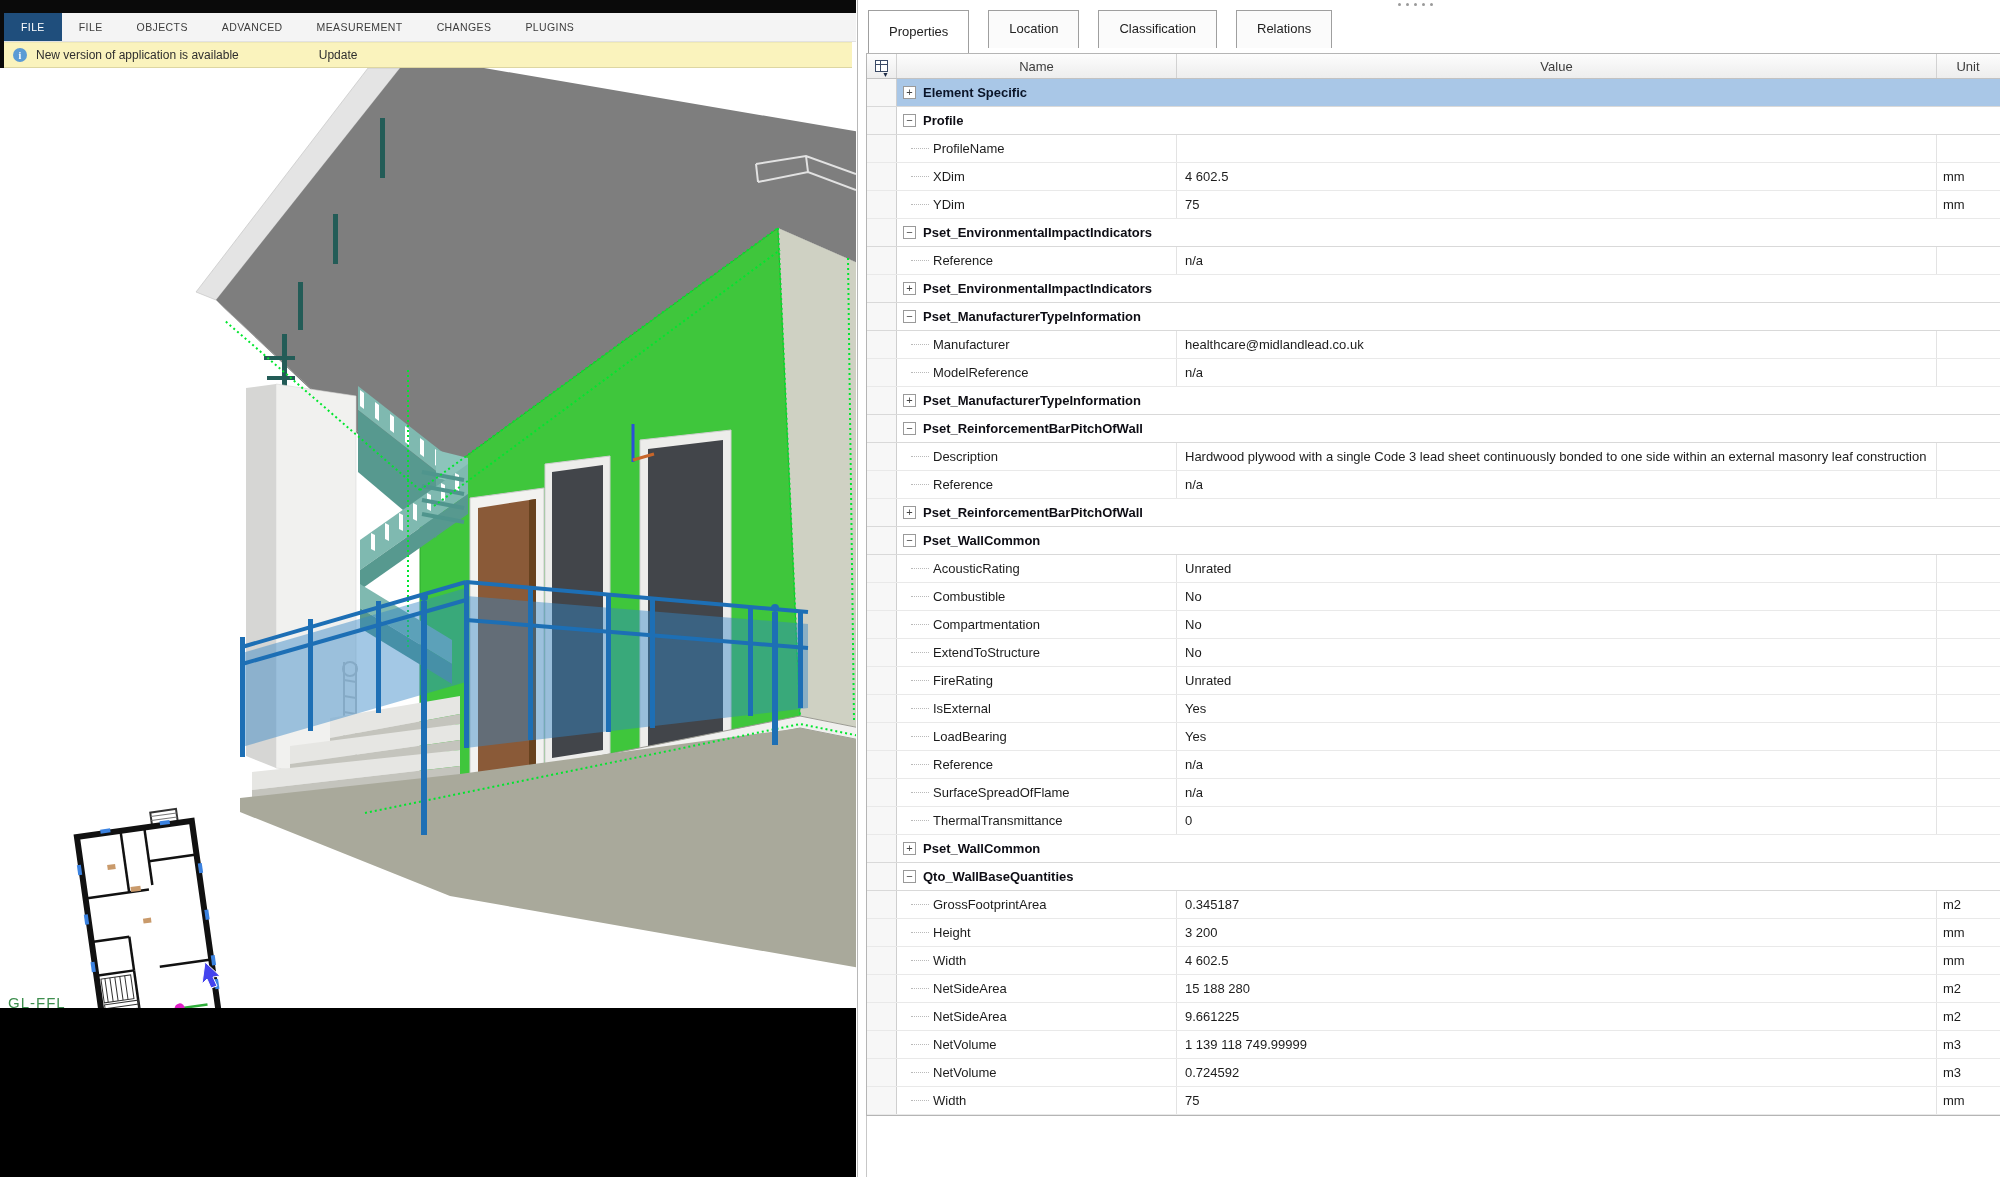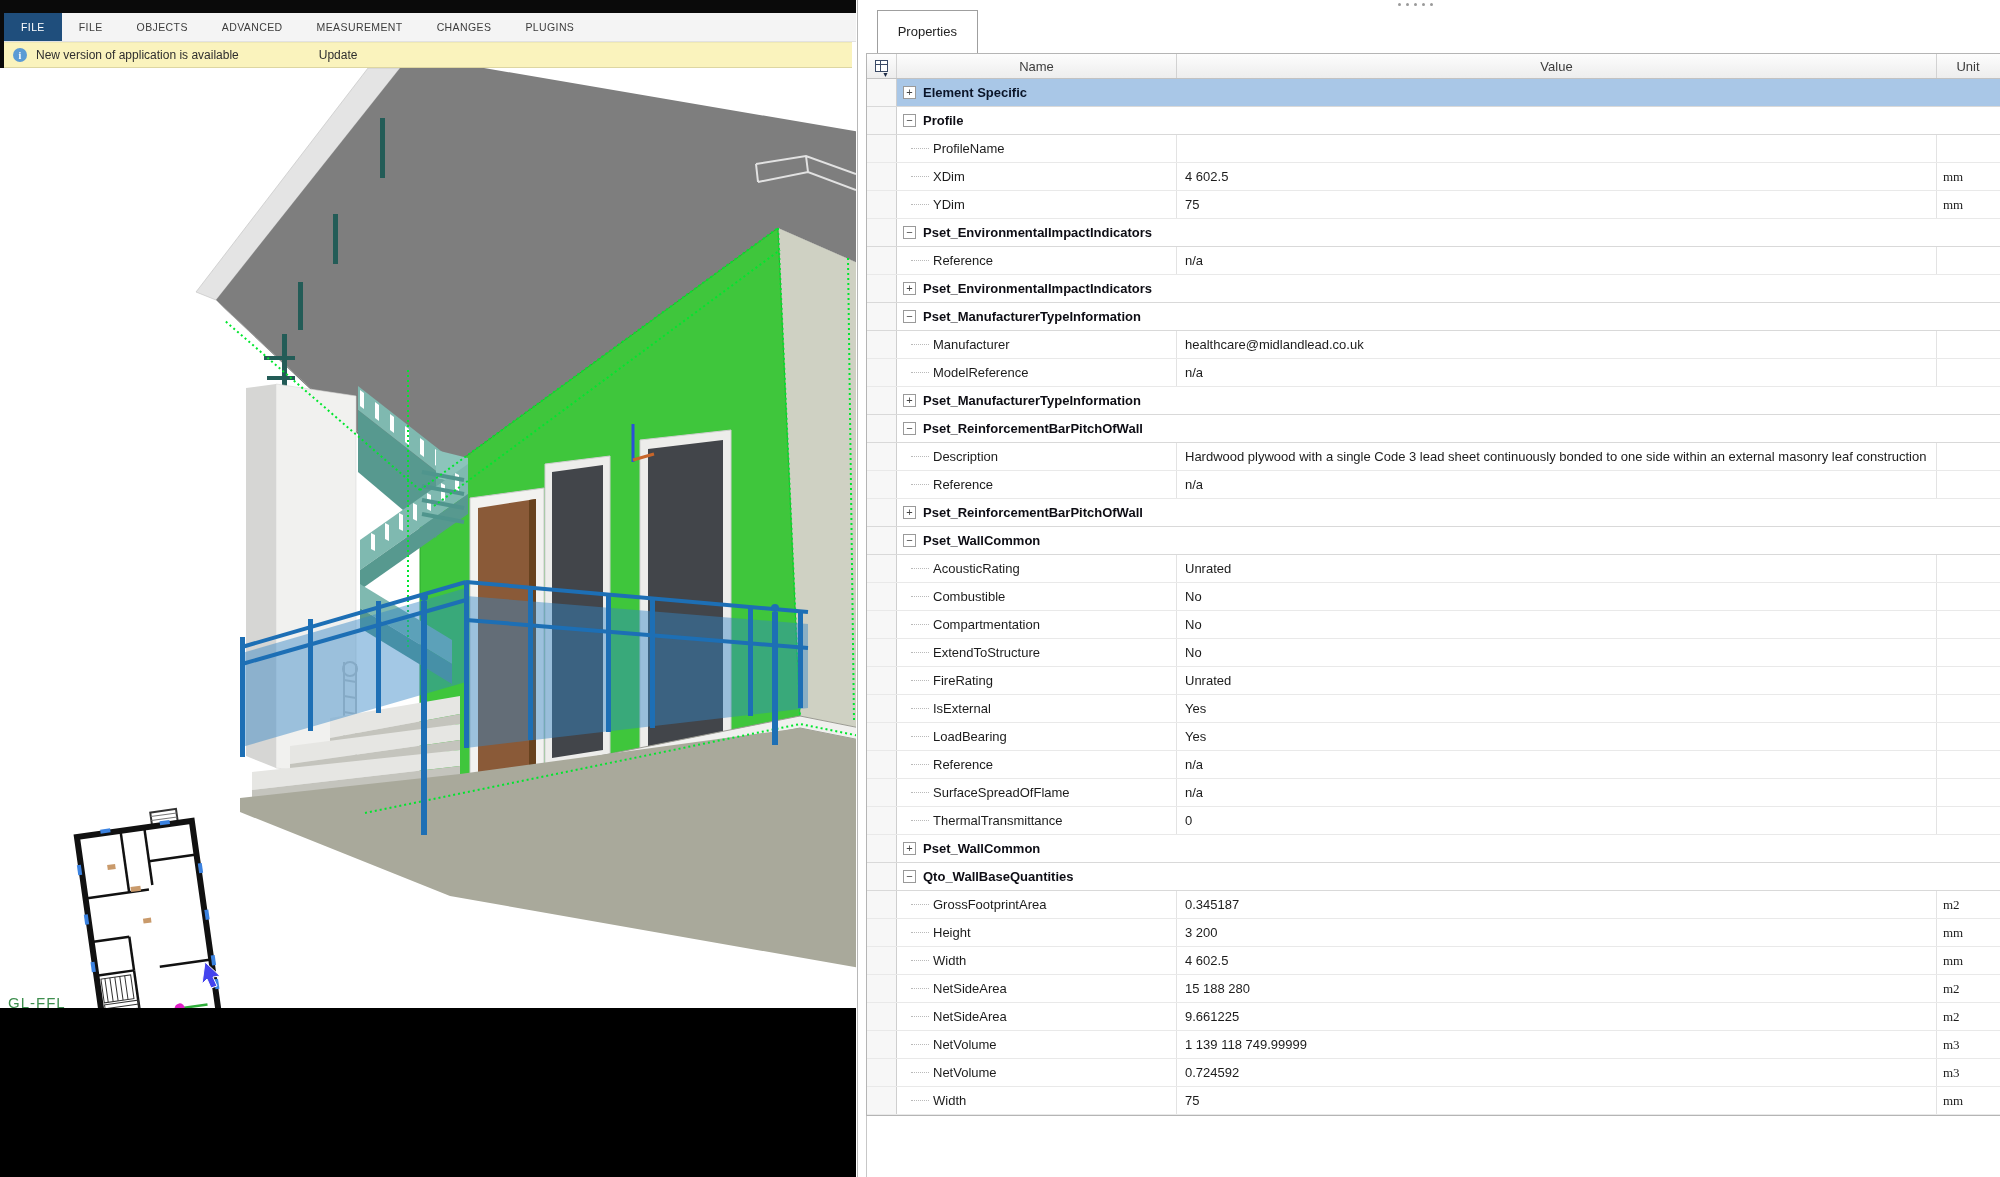--- a/index.html
+++ b/index.html
@@ -17,21 +17,21 @@
   .info-icon{width:14px;height:14px;border-radius:50%;background:#5b9bd5;color:#fff;font-size:10px;font-weight:bold;display:flex;align-items:center;justify-content:center;margin:0 9px 0 9px;font-family:"Liberation Serif",serif;}
   .notif-text{margin-right:80px;}
   .notif-update{color:#2e2e2e;}
   .viewport3d{position:absolute;left:0;top:68px;width:856px;height:940px;background:#ffffff;}
   .bottom-black{position:absolute;left:0;top:1008px;width:856px;height:169px;background:#000000;}
 
   
   .right-panel{position:absolute;left:857px;top:0;width:1143px;height:1177px;background:#ffffff;border-left:1px solid #b8b8b8;}
   .dots-handle{position:absolute;left:540px;top:3px;display:flex;gap:5px;}
   .dots-handle i{width:3px;height:3px;background:#9a9a9a;border-radius:50%;display:block;}
-  .tabs{position:absolute;left:10px;top:10px;height:43px;display:flex;align-items:center;gap:0;flex-direction:column;}
+  .tabs{position:absolute;left:10px;top:10px;height:43px;display:flex;align-items:flex-start;gap:19px;}
   .tab{height:38px;line-height:36px;padding:0 20px;font-size:13px;color:#222;background:#fbfbfb;border:1px solid #9f9f9f;border-bottom:none;cursor:default;}
   .tab.active{height:43px;line-height:42px;background:#ffffff;position:relative;z-index:3;}
   .grid{position:absolute;left:8px;top:53px;width:1140px;border:1px solid #b5b5b5;background:#fff;}
   .left-rail{position:absolute;left:8px;top:53px;bottom:0;border-left:1px solid #c7c7c7;}
   .ghead{display:grid;grid-template-columns:30px 280px 760px 62px;height:25px;background:linear-gradient(#fdfdfd,#ededed);border-bottom:1px solid #c2c2c2;}
   .ghead .hcell{font-size:13px;color:#3c3c3c;display:flex;align-items:center;justify-content:center;border-right:1px solid #d2d2d2;}
   .ghead .hcell:last-child{border-right:none;}
   .col-chooser{width:13px;height:12px;border:1px solid #3a4a66;position:relative;background:#fff;}
   .col-chooser:before{content:"";position:absolute;left:0;top:3px;width:100%;height:1px;background:#3a4a66;}
   .col-chooser:after{content:"";position:absolute;left:4px;top:0;width:1px;height:100%;background:#3a4a66;}
@@ -42,21 +42,21 @@
   .cell{font-size:13px;color:#1c1c1c;display:flex;align-items:center;}
   .selcell{background:#f7f7f7;border-right:1px solid #cfcfcf;}
   .grow.sel .selcell{background:#f7f7f7;}
   .gcell{grid-column:2/5;padding-left:6px;}
   .expand{width:13px;height:13px;border:1px solid #9a9a9a;background:#fff;font-size:11px;line-height:11px;text-align:center;color:#444;margin-right:7px;flex:0 0 13px;}
   .gname{font-weight:bold;color:#0d0d14;}
   .grow.sel .gname{color:#0a1428;}
   .pname{padding-left:14px;border-right:1px solid #e3e3e3;}
   .tree-dots{width:18px;border-top:1px dotted #b9b9b9;margin-right:4px;flex:0 0 18px;}
   .pvalue{padding:4px 0 4px 8px;border-right:1px solid #e3e3e3;line-height:17px;}
-  .punit{padding-left:6px;font-family:Liberation Serif, serif;}
+  .punit{padding-left:6px;}
 
   svg text{font-family:"Liberation Sans",sans-serif;}
 </style>
 </head>
 <body>
 
 <div class="screen">
 
   <div class="left-region">
     <div class="top-black"></div>

